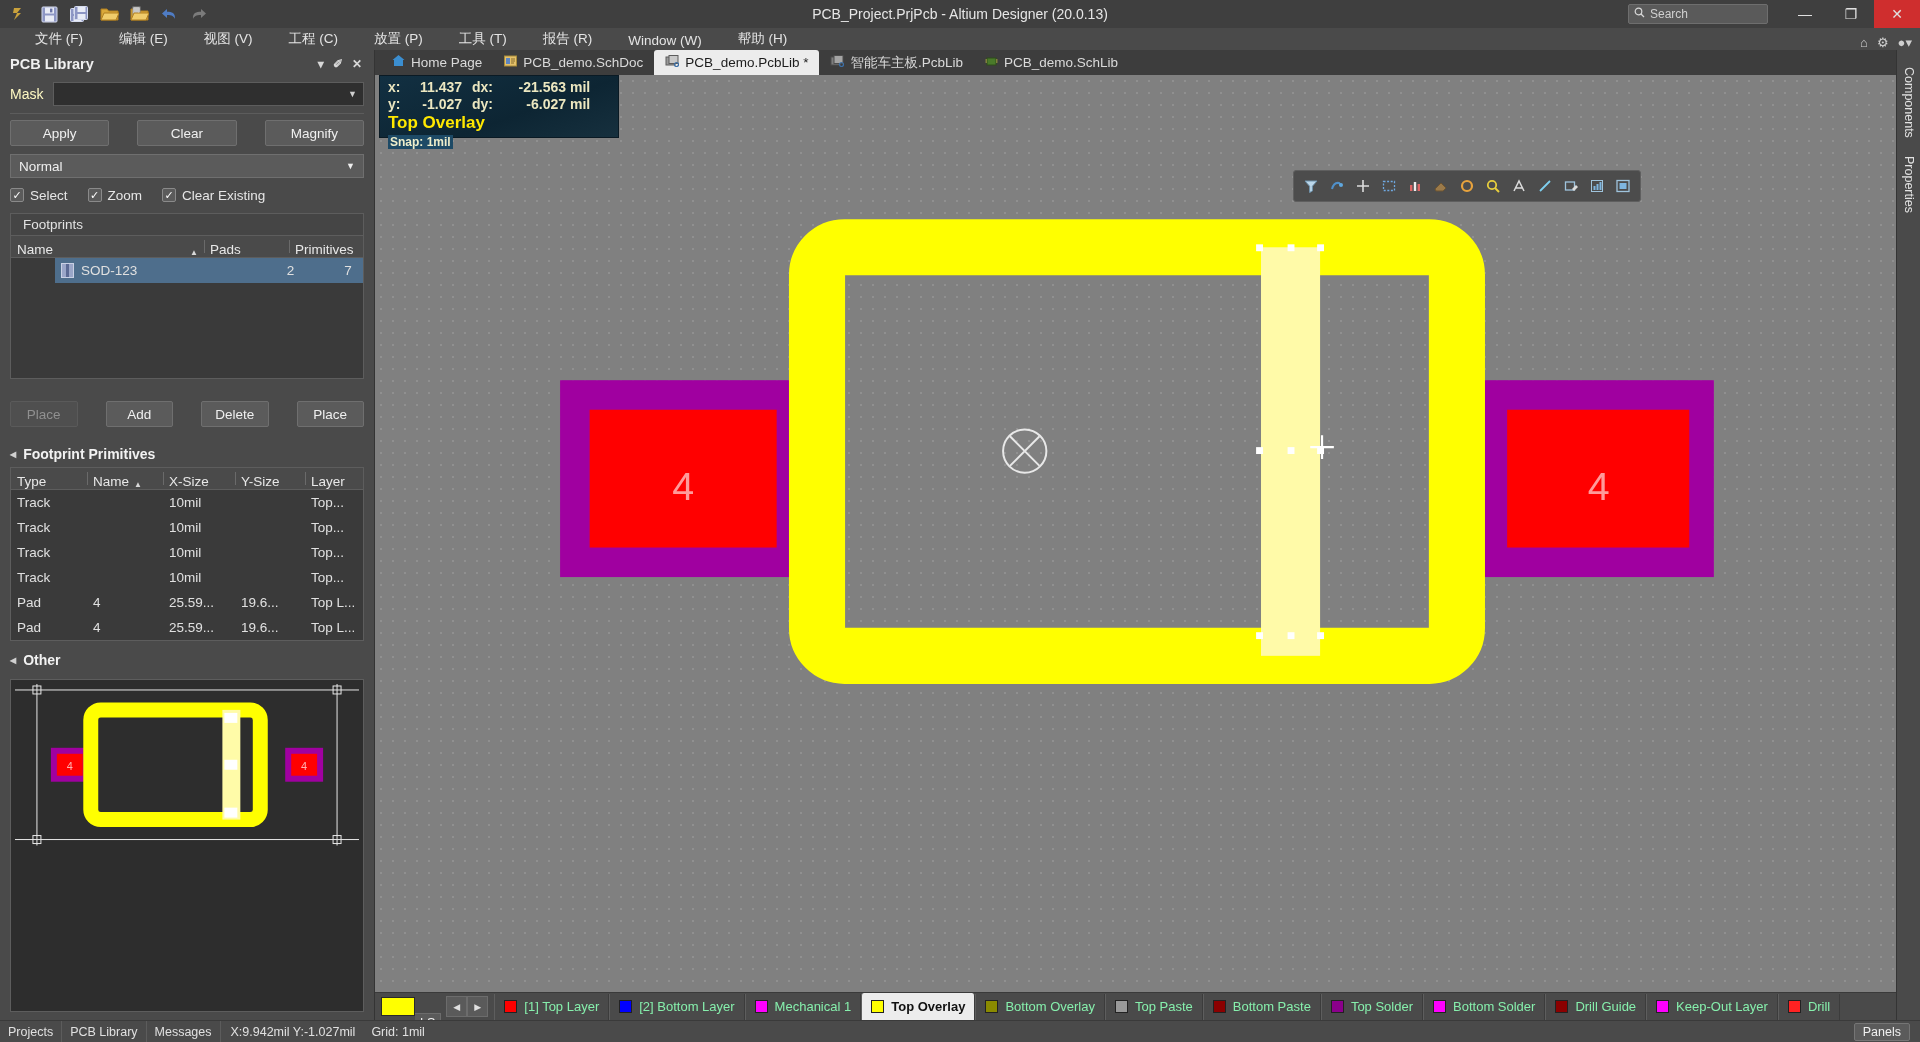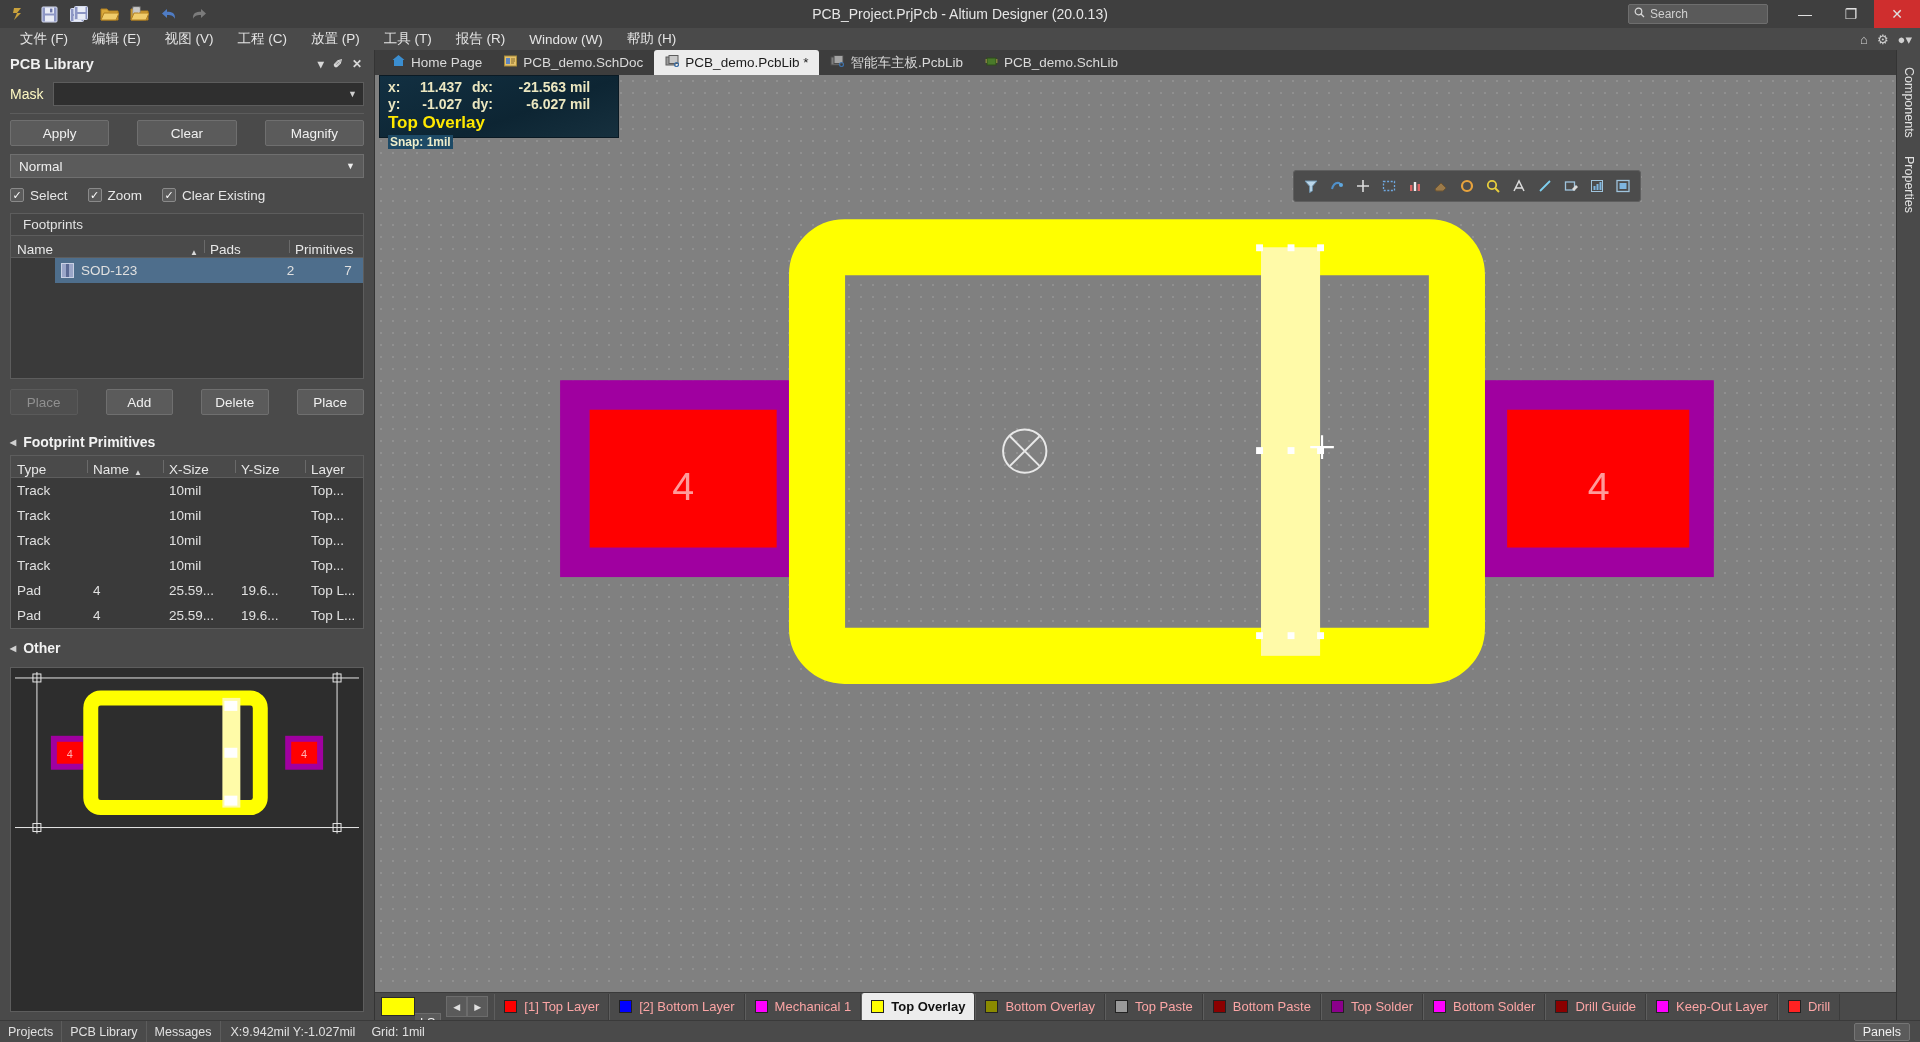--- a/index.html
+++ b/index.html
@@ -17,21 +17,21 @@
   .tb-ic { width:26px; height:24px; display:flex; align-items:center; justify-content:center; }
   .tb-ic svg { display:block; }
   .title-text { position:absolute; left:0; right:0; text-align:center; font-size:14px; color:#e6e6e6; pointer-events:none; }
   .tb-right { margin-left:auto; display:flex; align-items:center; height:100%; }
   .searchbox { width:140px; height:20px; background:#5a5a5a; border:1px solid #6e6e6e; border-radius:2px;
      display:flex; align-items:center; padding:0 5px; gap:5px; margin-right:14px; color:#d0d0d0; font-size:12px; }
   .wbtn { width:46px; height:28px; display:flex; align-items:center; justify-content:center; color:#e0e0e0; font-size:14px; }
   .wbtn.close { background:#cf2e2e; }
 
   
-  .menubar { height:22px; background:#4a4a4a; display:flex; align-items:center; padding-left:10px; gap:4px; flex:0 0 22px; position:relative; }
+  .menubar { height:22px; background:#4a4a4a; display:flex; align-items:flex-end; padding-left:25px; gap:16px; flex:0 0 22px; position:relative; }
   .menu-item { padding:2px 10px; font-size:13.5px; color:#e4e4e4; white-space:nowrap; }
   .menubar-right { position:absolute; right:8px; display:flex; gap:9px; align-items:center; color:#cfcfcf; }
   .menubar-right span { font-size:13px; }
 
   
   .body { flex:1 1 auto; display:flex; min-height:0; }
 
   
   .panel { width:375px; background:#4a4a4a; display:flex; flex-direction:column; flex:0 0 375px; border-right:1px solid #343434; }
   .panel-title { height:27px; background:#4a4a4a; display:flex; align-items:center; padding:0 6px 0 10px;
@@ -108,21 +108,21 @@
   .rightrail { width:24px; background:#4a4a4a; border-left:1px solid #343434; flex:0 0 24px; display:flex; flex-direction:column; align-items:center; padding-top:8px; }
   .vtab { writing-mode:vertical-rl; font-size:12.5px; color:#e2e2e2; padding:9px 3px; white-space:nowrap; }
 
   
   .layerbar { height:28px; background:#4a4a4a; display:flex; align-items:center; gap:0; flex:0 0 28px; padding-left:6px; border-top:1px solid #3a3a3a;}
   .ls-swatch { width:34px; height:19px; background:#ffff00; border:1px solid #2a2a2a; }
   .ls-lbl { background:#5a5a5a; border:1px solid #6c6c6c; border-left:none; height:21px; display:flex; align-items:center;
      padding:0 5px; font-size:12.5px; color:#f0f0f0;margin-top:33px; }
   .arwbtn { width:21px; height:21px; background:#5a5a5a; border:1px solid #6c6c6c; display:flex; align-items:center;
      justify-content:center; font-size:9px; color:#e0e0e0; margin-left:5px; }
-  .lchip { height:26px; display:flex; align-items:center; gap:7px; padding:0 9px; font-size:13px; color:#fca5a5;
+  .lchip { height:26px; display:flex; align-items:center; gap:7px; padding:0 9px; font-size:13px; color:#86efac;
      border-left:1px solid #5e5e5e; border-right:1px solid #3c3c3c; white-space:nowrap; }
   .lchip .sw { width:13px; height:13px; border:1px solid #222; flex:0 0 auto; }
   .lchip.active { background:#ececec; color:#111; font-weight:bold; border-radius:3px 3px 0 0; height:28px; }
 
   
   .statusbar { height:22px; background:#4a4a4a; display:flex; align-items:center; font-size:12.5px; color:#e0e0e0;
      flex:0 0 22px; border-top:1px solid #3a3a3a; }
   .st-cell { padding:0 8px; height:100%; display:flex; align-items:center; border-right:1px solid #5c5c5c; }
   .panels-btn { margin-left:auto; margin-right:10px; background:#5b5b5b; border:1px solid #757575; padding:1px 8px; border-radius:2px;
      font-size:12.5px; color:#f0f0f0; }
@@ -283,21 +283,21 @@
               <div class="td" style="width:193px">
                 <span class="fp-icon"></span>
                 <span>SOD-123</span>
               </div>
               <div class="td" style="width:85px; justify-content:center">2</div>
               <div class="td" style="flex:1; justify-content:center">7</div>
             </div>
           </div>
         </div>
 
-        <div class="btnrow" style="margin-top:10px">
+        <div class="btnrow" style="margin-top:22px">
           <div class="btn disabled">Place</div>
           <div class="btn">Add</div>
           <div class="btn">Delete</div>
           <div class="btn">Place</div>
         </div>
 
         <div class="sect-head">
           <span class="tri">◀</span>
           <span>Footprint Primitives</span>
         </div>

